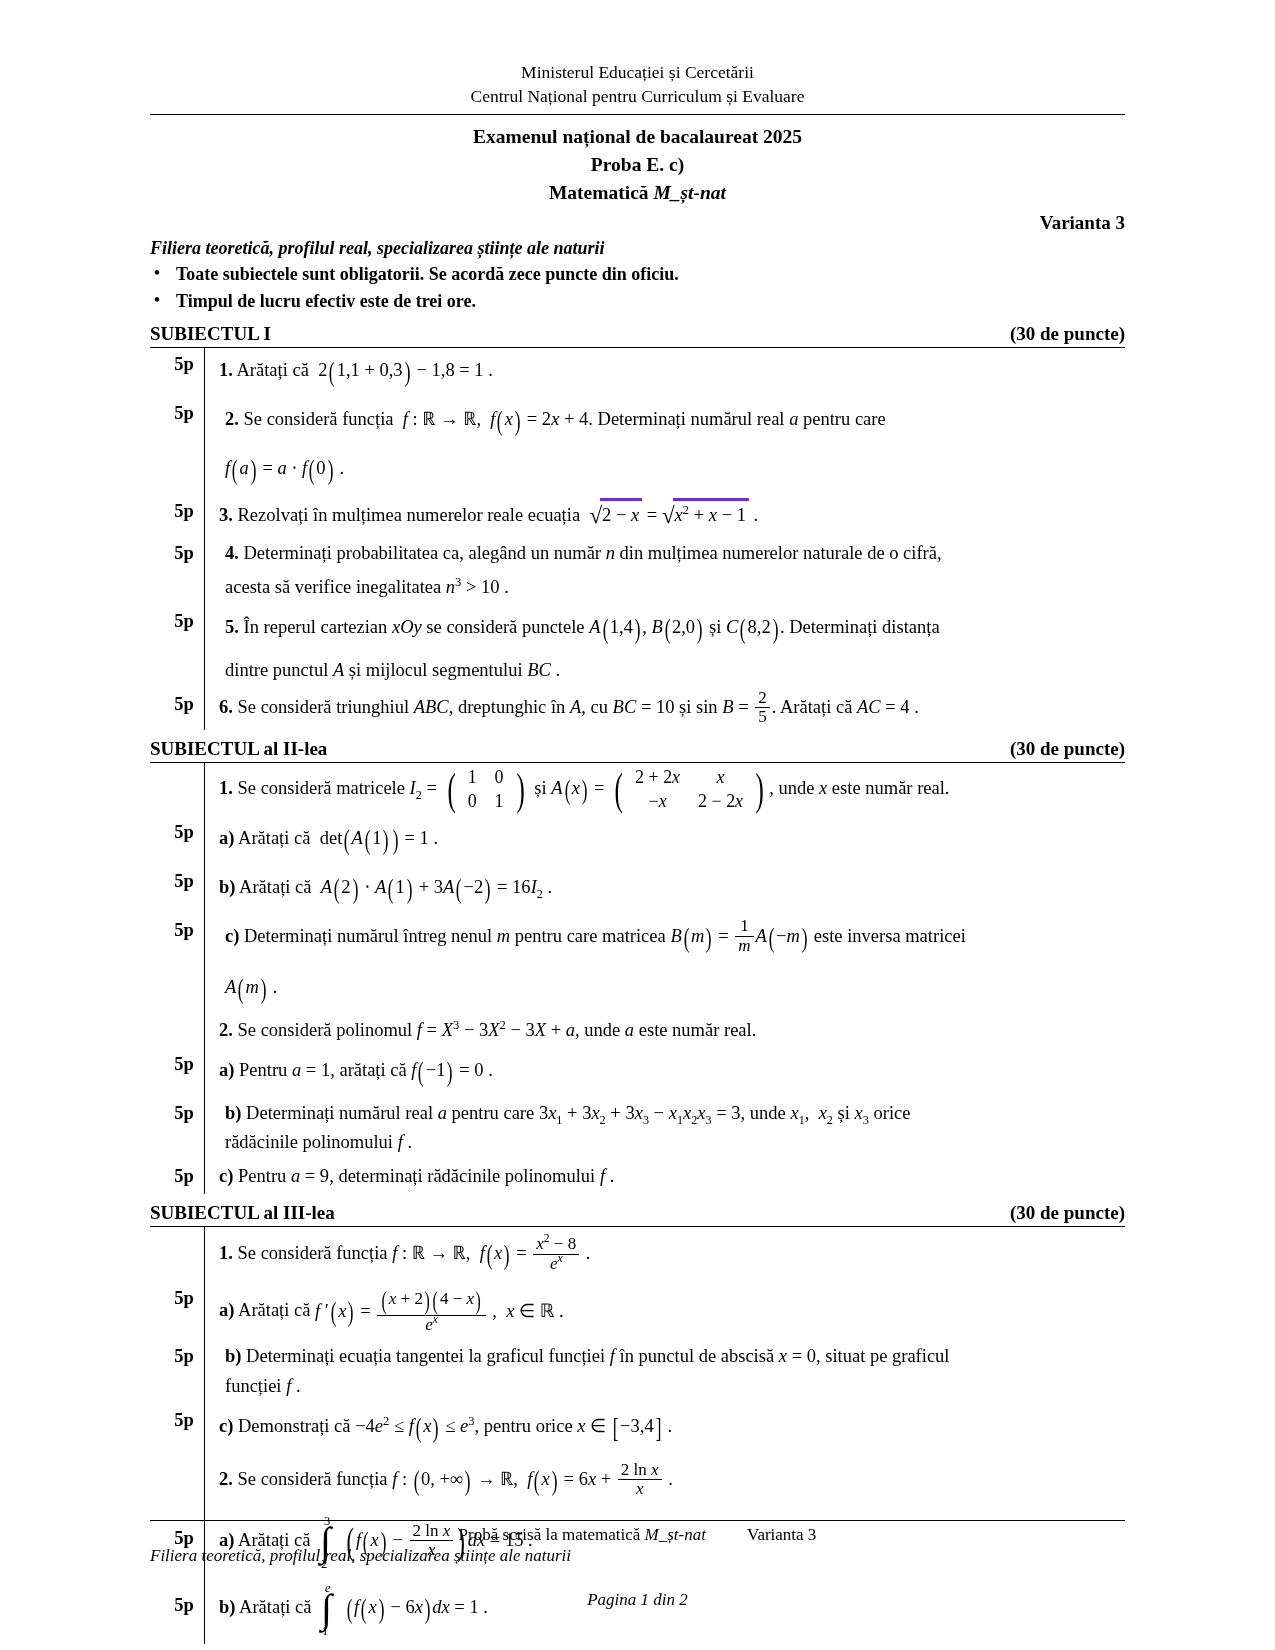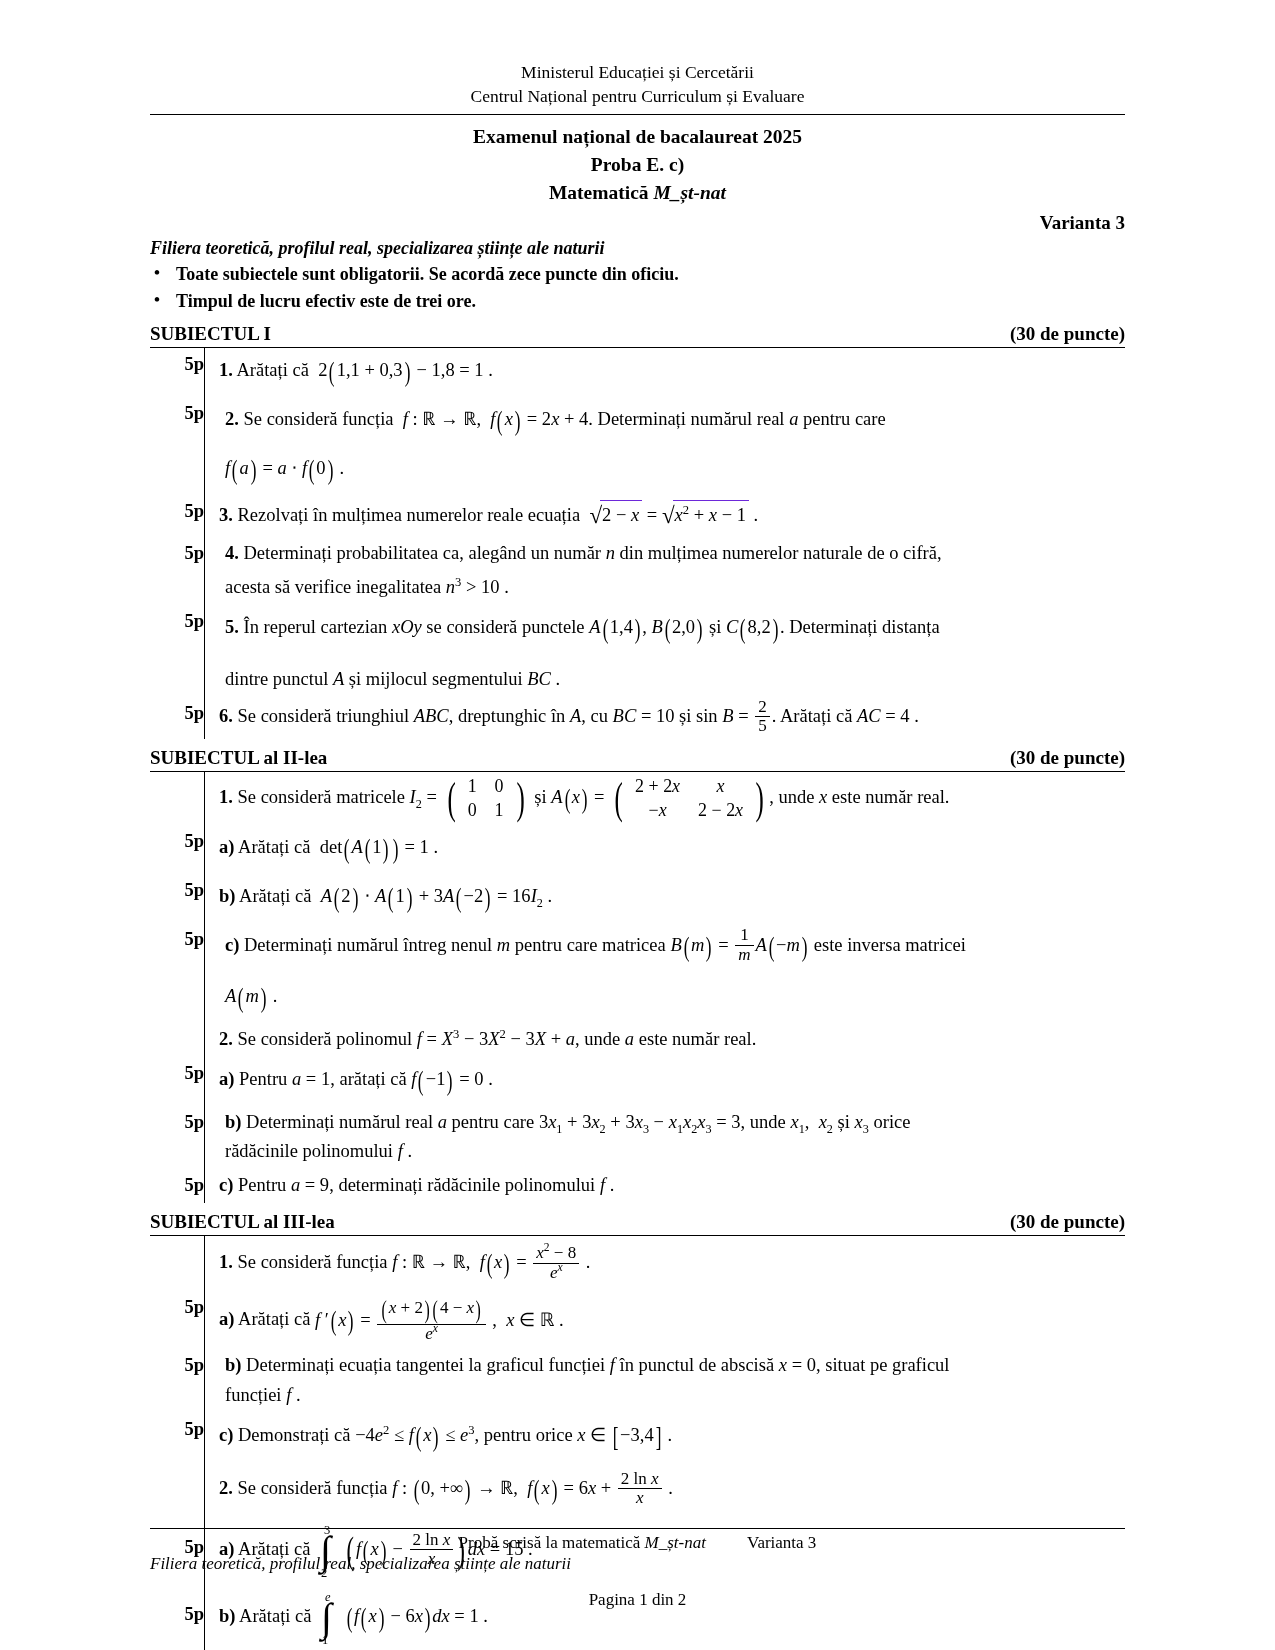--- a/index.html
+++ b/index.html
@@ -86,21 +86,21 @@
   }
   .item {
     display: flex;
     align-items: flex-start;
     font-size: 18.5px;
     line-height: 1.62;
   }
   .pts {
     width: 52px;
     min-width: 52px;
-    text-align: right;
+    text-align: center;
     font-weight: bold;
     padding-left: 12px;
     box-sizing: border-box;
     padding-top: 2px;
   }
   .body {
     border-left: 1.2px solid #000;
     padding-left: 14px;
     flex: 1;
     padding-top: 2px;
@@ -123,21 +123,21 @@
     font-size: 0.92em;
     line-height: 1.1;
     margin: 0 2px;
     position: relative;
     top: -1px;
   }
   .frac .num { display: block; padding: 0 3px; }
   .frac .den { display: block; border-top: 1px solid #000; padding: 0 3px; }
   .sqrt {
     display: inline-block;
-    border-top: 1px solid #6d28d9;
+    border-top: 3px solid #6d28d9;
     padding: 0 3px 0 2px;
     margin-left: -2px;
     text-align: right;
   }
   .radsign { font-size: 1.25em; vertical-align: -0.08em; }
   .matrix {
     display: inline-flex;
     align-items: center;
     vertical-align: middle;
     margin: 0 2px;
@@ -211,21 +211,22 @@
     justify-content: center;
     align-items: baseline;
     gap: 41px;
   }
   .footer .fil2 {
     font-style: italic;
     margin-top: 1px;
   }
   .footer .pag {
     text-align: center;
-    margin-top: 16px;
+    margin-top: 24px;
+    font-style: italic;
   }
   .footrule {
     border-top: 1px solid #000;
     margin-bottom: 4px;
   }
   .nowrap { white-space: nowrap; }
 </style>
 </head>
 <body>
 
@@ -302,21 +303,21 @@
     </div>
 
     <div class="item">
       <div class="pts">5p</div>
       <div class="body justify">
         <span class="b">5.</span>
         <span>În reperul cartezian</span>
         <span class="mathi">xOy</span>
         <span>se consideră punctele</span>
         <span><i>A</i><span class="tallb">(</span>1,4<span class="tallb">)</span>, <i>B</i><span class="tallb">(</span>2,0<span class="tallb">)</span> și <i>C</i><span class="tallb">(</span>8,2<span class="tallb">)</span></span><span>. Determinați distanța</span>
-        <div style="margin-top:13px"><span>dintre punctul</span> <i>A</i> <span>și mijlocul segmentului</span> <i>BC</i> .</div>
+        <div style="margin-top:4px"><span>dintre punctul</span> <i>A</i> <span>și mijlocul segmentului</span> <i>BC</i> .</div>
       </div>
     </div>
 
     <div class="item">
       <div class="pts">5p</div>
       <div class="body">
         <span class="b">6.</span>
         <span>Se consideră triunghiul</span>
         <i>ABC</i><span>, dreptunghic în</span>
         <i>A</i><span>, cu</span>

